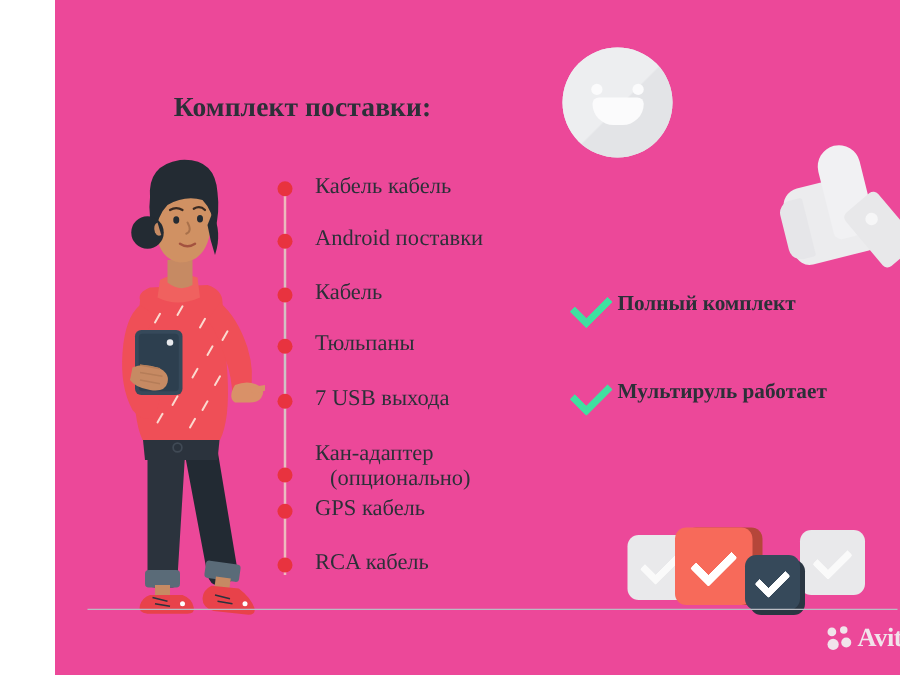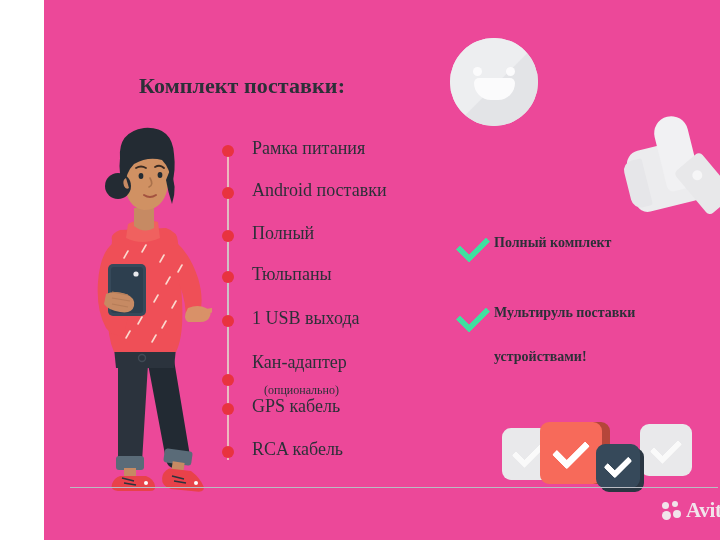--- a/index.html
+++ b/index.html
@@ -164,42 +164,42 @@
     position: absolute;
     left: 30px;
     top: 0;
     font-size: 18px;
     color: #2c3038;
     white-space: nowrap;
   }
   .li .sub {
     position: absolute;
     left: 42px;
-    top: 31px;
-    font-size: 12px;
+    top: 20px;
+    font-size: 18px;
     color: #2c3038;
     white-space: nowrap;
   }
 
   
   .feature { position: absolute; }
   .feature .chk {
     position: absolute;
     left: 0; top: 4px;
     width: 24px; height: 13px;
     border-left: 6px solid #3fe0a0;
     border-bottom: 6px solid #3fe0a0;
     transform: rotate(-45deg);
     border-radius: 1px;
   }
   .feature .ftxt {
     position: absolute;
     left: 36px;
     top: 0;
-    font-size: 14px;
+    font-size: 17px;
     font-weight: bold;
     color: #2c3038;
     line-height: 22px;
     white-space: nowrap;
   }
 
   
   .watermark {
     position: absolute;
     left: 618px;
@@ -352,41 +352,41 @@
 
   <div class="ground"></div>
 
   <div class="title">Комплект поставки:</div>
 
   <div class="list">
     <div class="rail"></div>
 
     <div class="li" style="top:8px">
       <span class="dot"></span>
-      <span class="txt">Рамка питания</span>
+      <span class="txt">Кабель кабель</span>
     </div>
 
     <div class="li" style="top:50px">
       <span class="dot"></span>
       <span class="txt">Android поставки</span>
     </div>
 
     <div class="li" style="top:93px">
       <span class="dot"></span>
-      <span class="txt">Полный</span>
+      <span class="txt">Кабель</span>
     </div>
 
     <div class="li" style="top:134px">
       <span class="dot"></span>
       <span class="txt">Тюльпаны</span>
     </div>
 
     <div class="li" style="top:178px">
       <span class="dot"></span>
-      <span class="txt">1 USB выхода</span>
+      <span class="txt">7 USB выхода</span>
     </div>
 
     <div class="li" style="top:222px">
       <span class="dot" style="top:22px"></span>
       <span class="txt">Кан-адаптер</span>
       <span class="sub">(опционально)</span>
     </div>
 
     <div class="li" style="top:266px">
       <span class="dot"></span>
@@ -402,23 +402,22 @@
   <div class="feature" style="left:414px; top:232px">
     <span class="chk"></span>
     <span class="ftxt">
       <span>Полный комплект</span><br>
     </span>
   </div>
 
   <div class="feature" style="left:414px; top:302px">
     <span class="chk"></span>
     <span class="ftxt">
-      <span>Мультируль поставки</span><br>
+      <span>Мультируль работает</span><br>
       <br>
-      <span>устройствами!</span>
     </span>
   </div>
 
   <div class="watermark">
     <span class="mark">
       <i class="a"></i>
         <i class="b"></i>
         <i class="c"></i>
         <i class="d"></i>
     </span>

